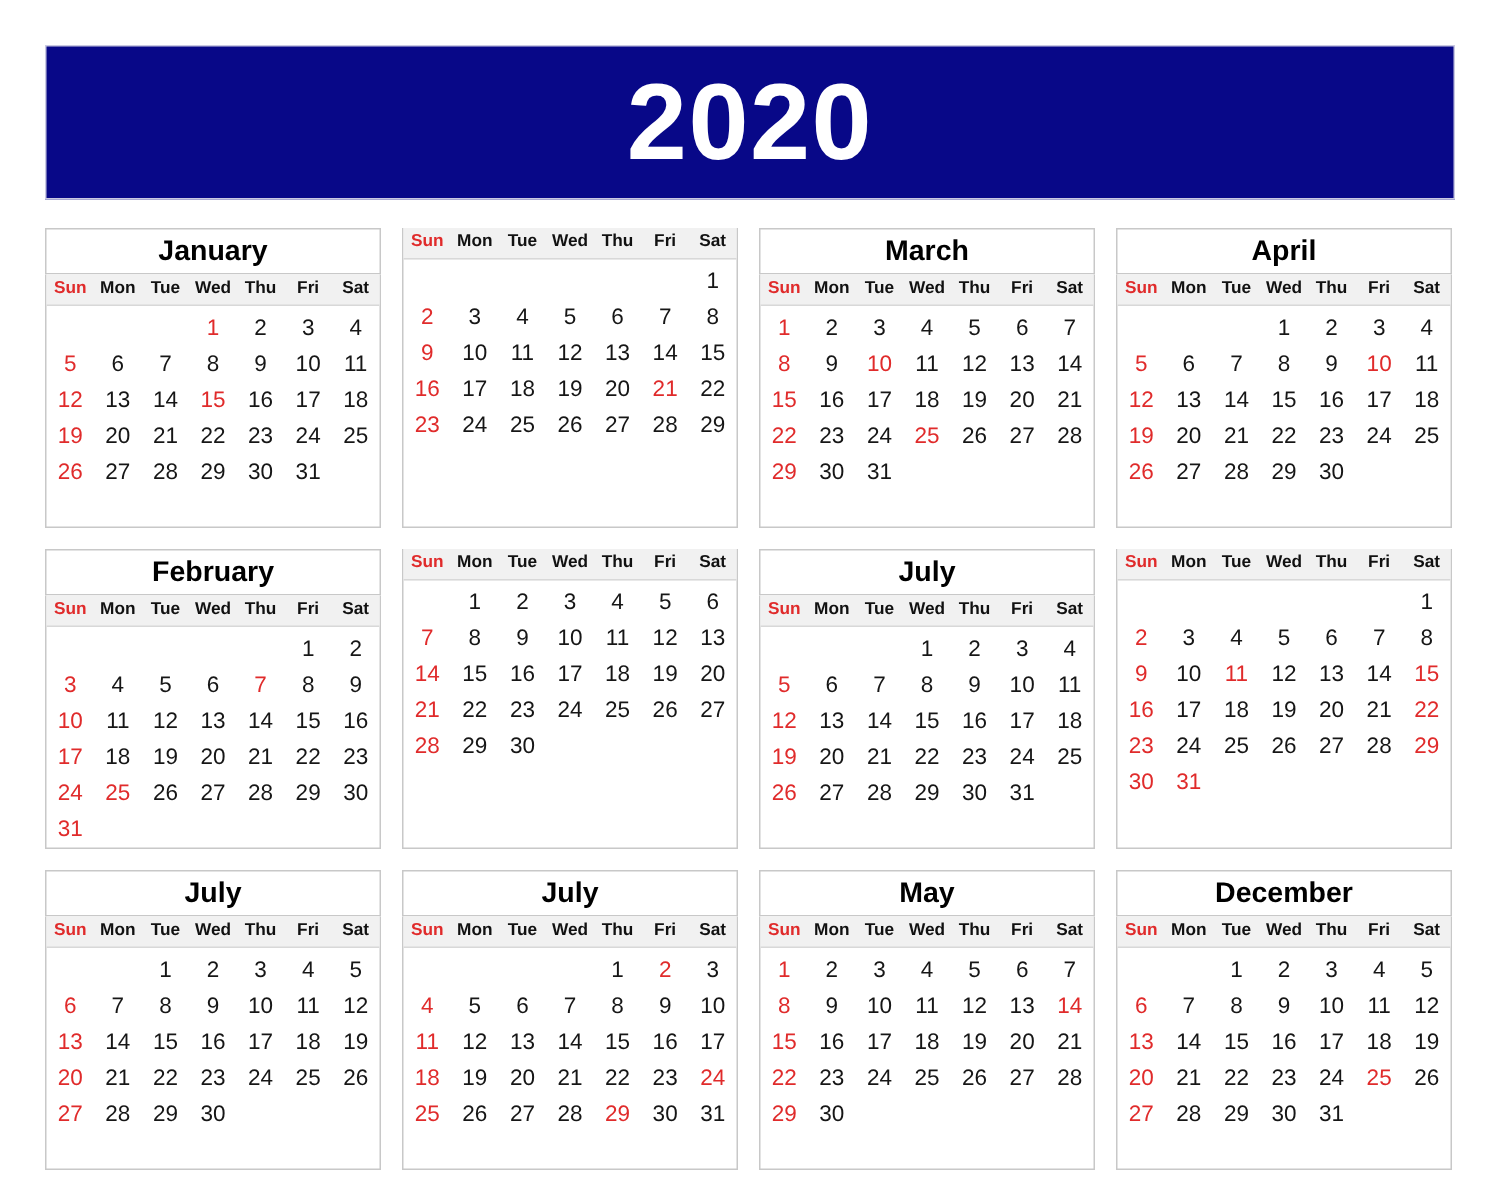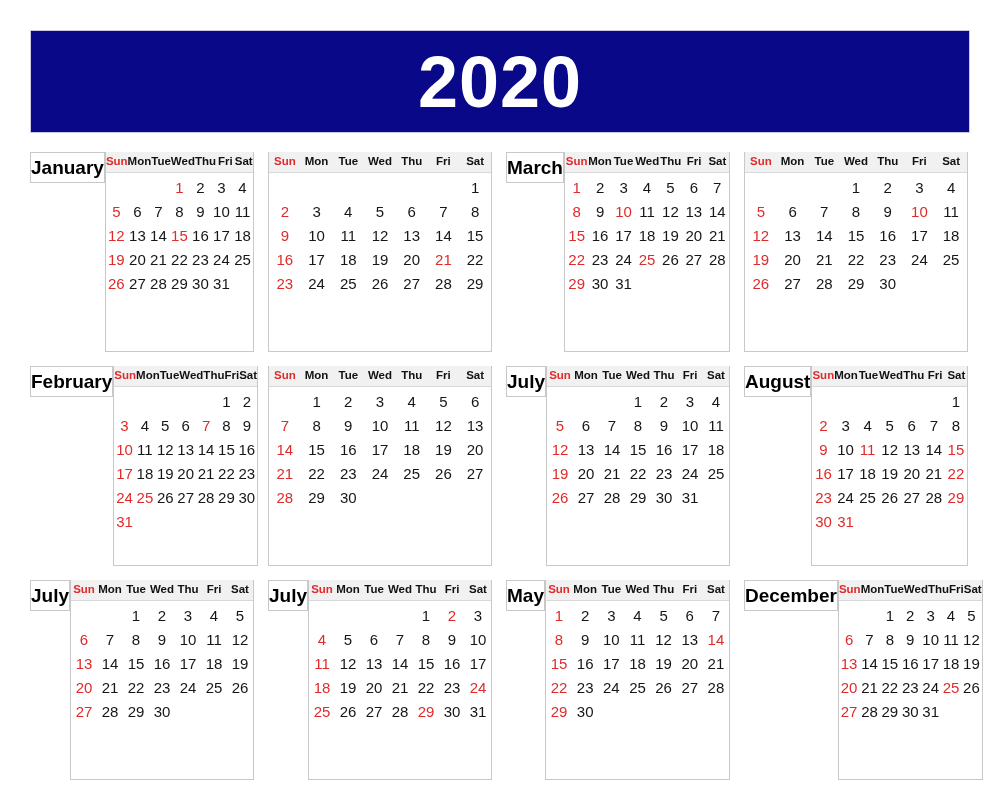--- a/index.html
+++ b/index.html
@@ -52,21 +52,21 @@
     grid-template-columns: repeat(4, 224px);
     grid-template-rows: repeat(3, 200px);
     column-gap: 14px;
     row-gap: 14px;
   }
   .month-card {
     width: 224px;
     box-sizing: border-box;
     background: #ffffff;
     display: flex;
-    flex-direction: row;
+    flex-direction: column;
   }
   .month-title-bar {
     height: 31px;
     border: 1px solid #c8c8c8;
     box-sizing: border-box;
     background: #ffffff;
     display: flex;
     align-items: center;
     justify-content: center;
   }
@@ -277,20 +277,23 @@
             <div class="day-cell">26</div>
             <div class="day-cell">27</div>
             <div class="day-cell">28</div>
             <div class="day-cell holiday">29</div>
             <div class="day-cell">30</div>
             <div class="day-cell">31</div>
           </div>
         </div>
       </div>
       <div class="month-card">
+        <div class="month-title-bar">
+          <span class="month-title">April</span>
+        </div>
         <div class="month-body">
           <div class="weekday-row">
             <div class="weekday-cell sunday">Sun</div>
             <div class="weekday-cell">Mon</div>
             <div class="weekday-cell">Tue</div>
             <div class="weekday-cell">Wed</div>
             <div class="weekday-cell">Thu</div>
             <div class="weekday-cell">Fri</div>
             <div class="weekday-cell">Sat</div>
           </div>
@@ -477,23 +480,20 @@
             <div class="day-cell holiday">26</div>
             <div class="day-cell">27</div>
             <div class="day-cell">28</div>
             <div class="day-cell">29</div>
             <div class="day-cell">30</div>
             <div class="day-cell">31</div>
           </div>
         </div>
       </div>
       <div class="month-card">
-        <div class="month-title-bar">
-          <span class="month-title">August</span>
-        </div>
         <div class="month-body">
           <div class="weekday-row">
             <div class="weekday-cell sunday">Sun</div>
             <div class="weekday-cell">Mon</div>
             <div class="weekday-cell">Tue</div>
             <div class="weekday-cell">Wed</div>
             <div class="weekday-cell">Thu</div>
             <div class="weekday-cell">Fri</div>
             <div class="weekday-cell">Sat</div>
           </div>

